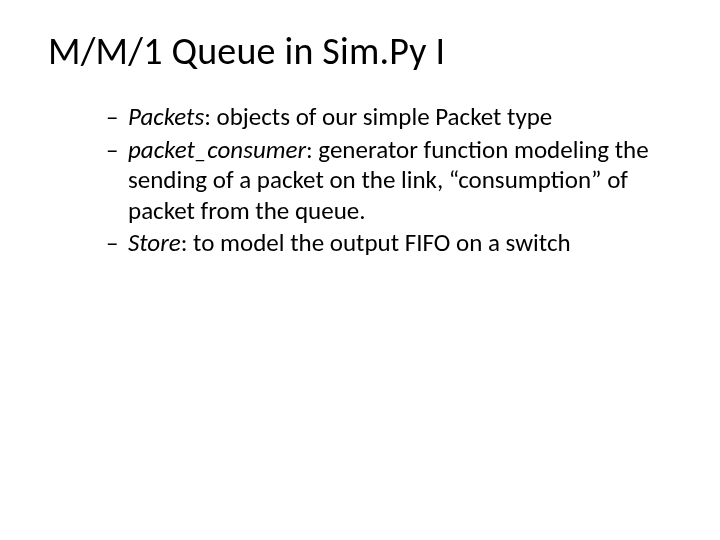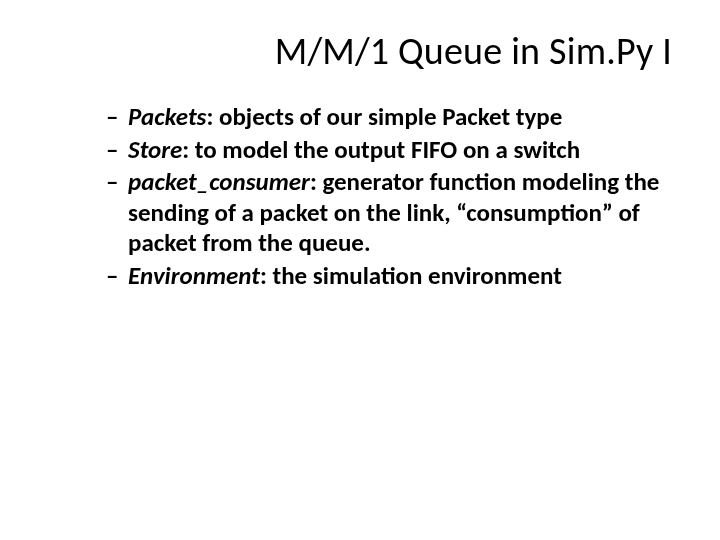--- a/index.html
+++ b/index.html
@@ -13,21 +13,21 @@
     overflow: hidden;
   }
   .slide {
     box-sizing: border-box;
     width: 720px;
     height: 540px;
     padding: 24px 48px 24px 48px;
     position: relative;
   }
   .title {
-    text-align: right;
+    text-align: left;
     font-size: 38px;
     font-weight: 400;
     margin: 4px 0 28px 0;
     letter-spacing: 0.2px;
   }
   .bullet-l1 {
     font-size: 30px;
     margin: 16px 0 6px 0;
     padding-left: 26px;
     position: relative;
@@ -36,21 +36,20 @@
   .bullet-l1::before {
     content: "•";
     position: absolute;
     left: 2px;
     top: 0;
     font-size: 26px;
   }
   .sublist {
     margin: 6px 0 0 0;
     padding: 0 0 0 58px;
-    font-weight: bold;
   }
   .bullet-l2 {
     font-size: 25px;
     line-height: 1.22;
     margin: 2px 0 2px 0;
     padding-left: 22px;
     position: relative;
     max-width: 580px;
   }
   .bullet-l2::before {
@@ -68,22 +67,19 @@
 
 <div class="slide">
   <div class="title">M/M/1 Queue in Sim.Py I</div>
 
 
   <div class="sublist">
     <div class="bullet-l2">
       <span class="term">Packets</span><span>: objects of our simple Packet type</span>
     </div>
     <div class="bullet-l2">
-      <span class="term">Store</span><span>: to model the output FIFO on a switch</span>
-    </div>
-    <div class="bullet-l2">
       <span class="term">packet_consumer</span><span>: generator function modeling the sending of a packet on the link, “consumption” of packet from the queue.</span>
     </div>
     <div class="bullet-l2">
-      <span class="term">Environment</span><span>: the simulation environment</span>
+      <span class="term">Store</span><span>: to model the output FIFO on a switch</span>
     </div>
   </div>
 </div>
 
 </body></html>

